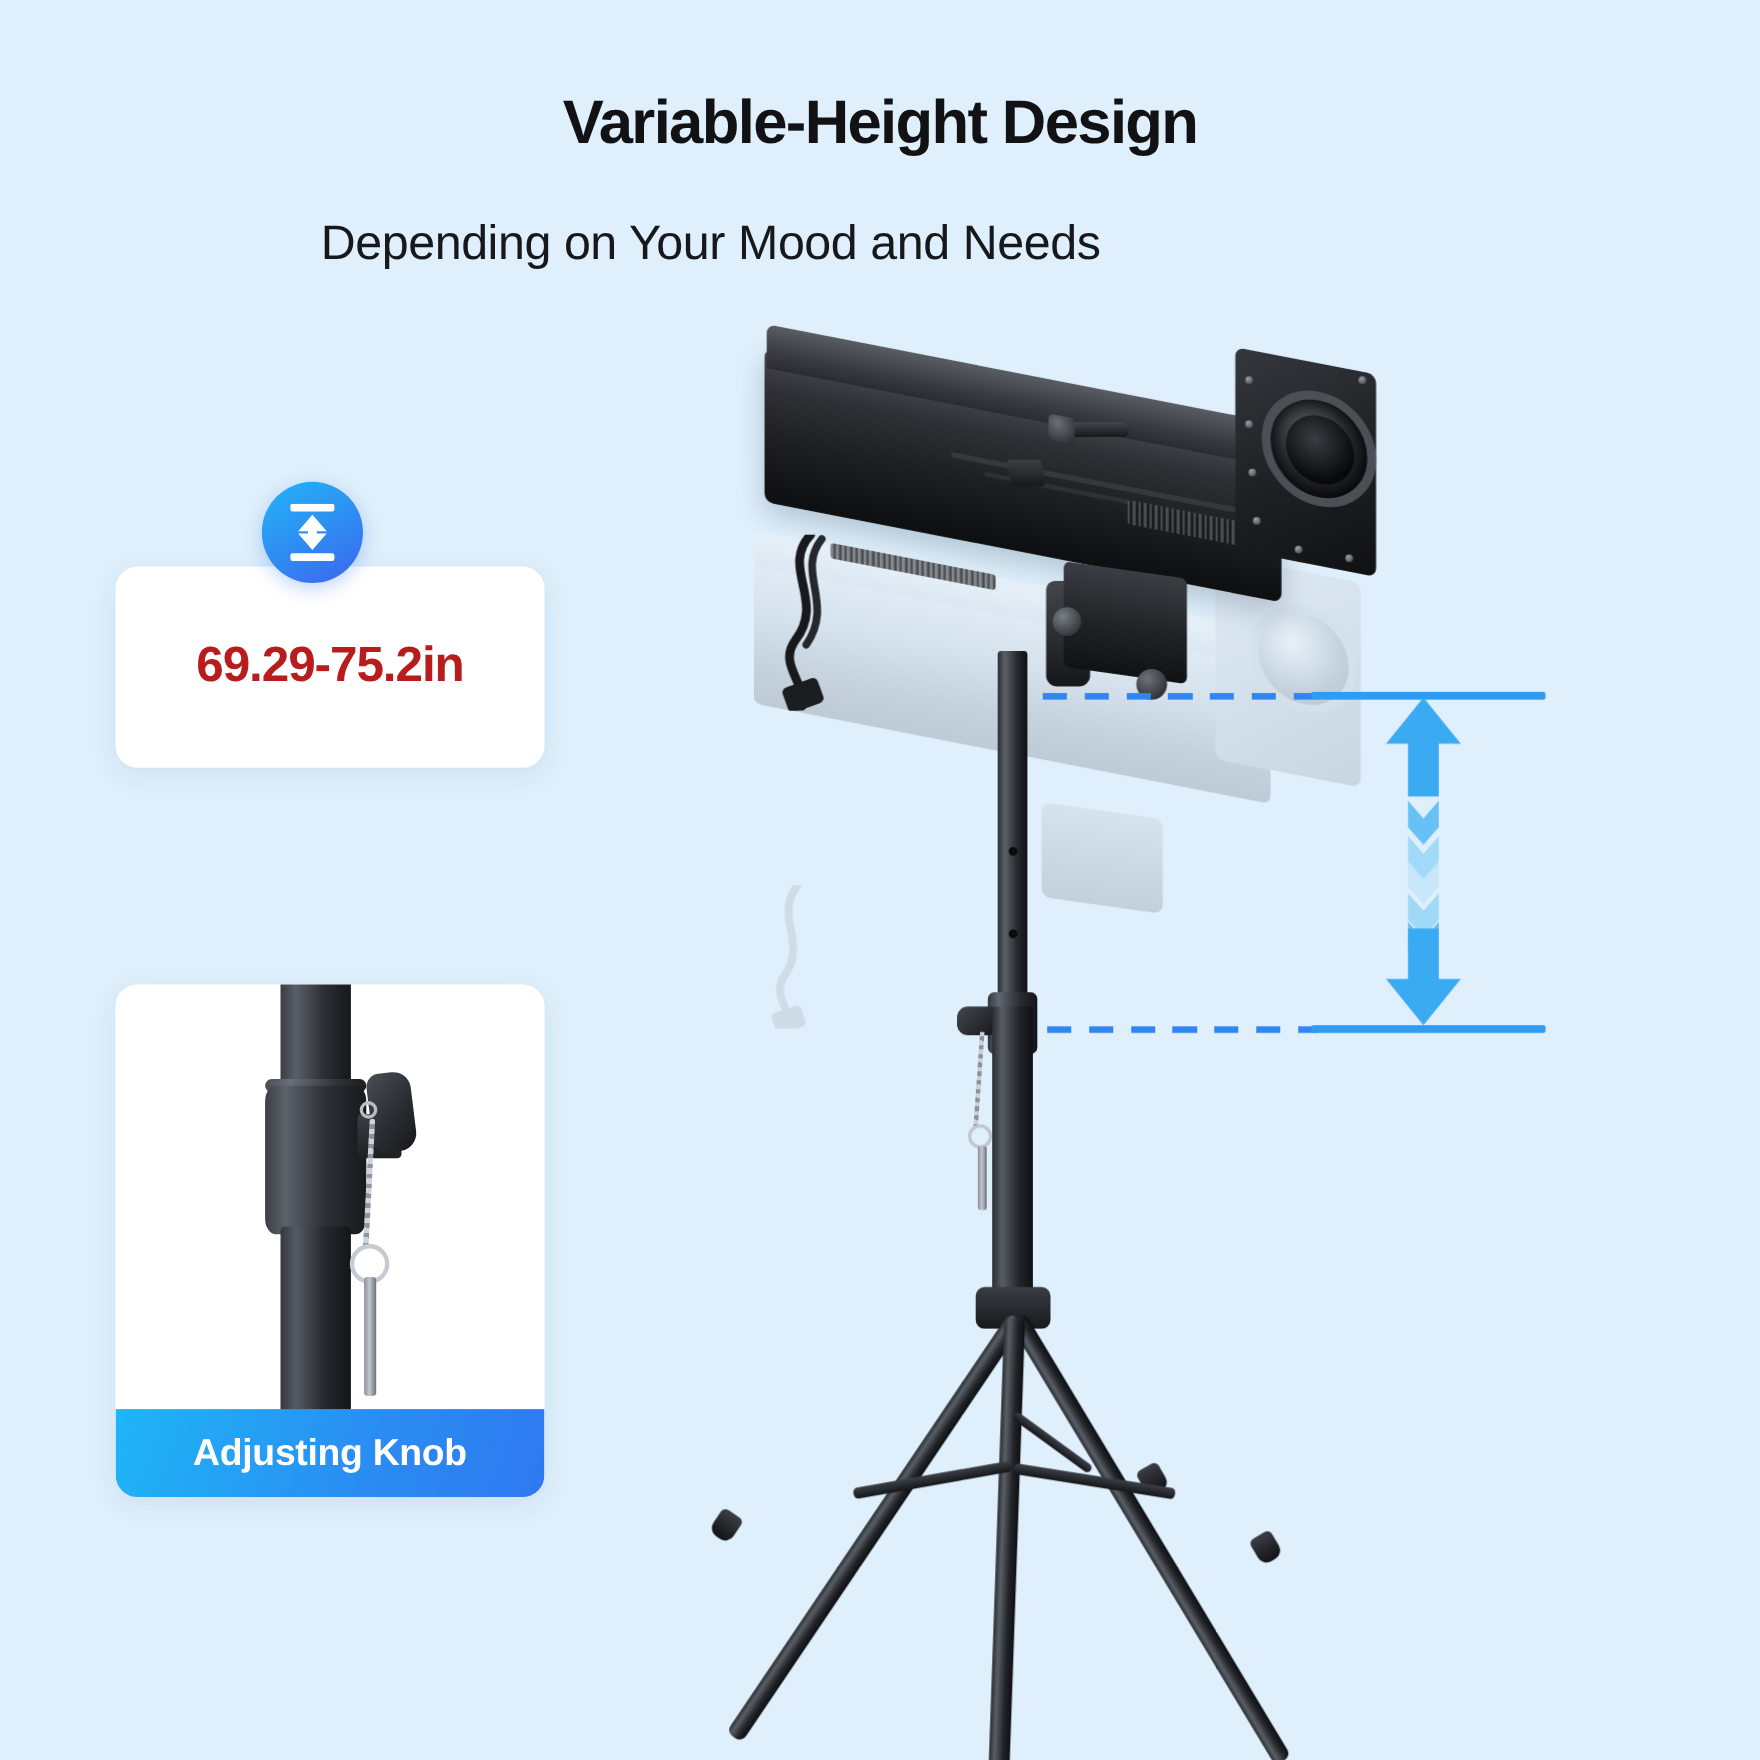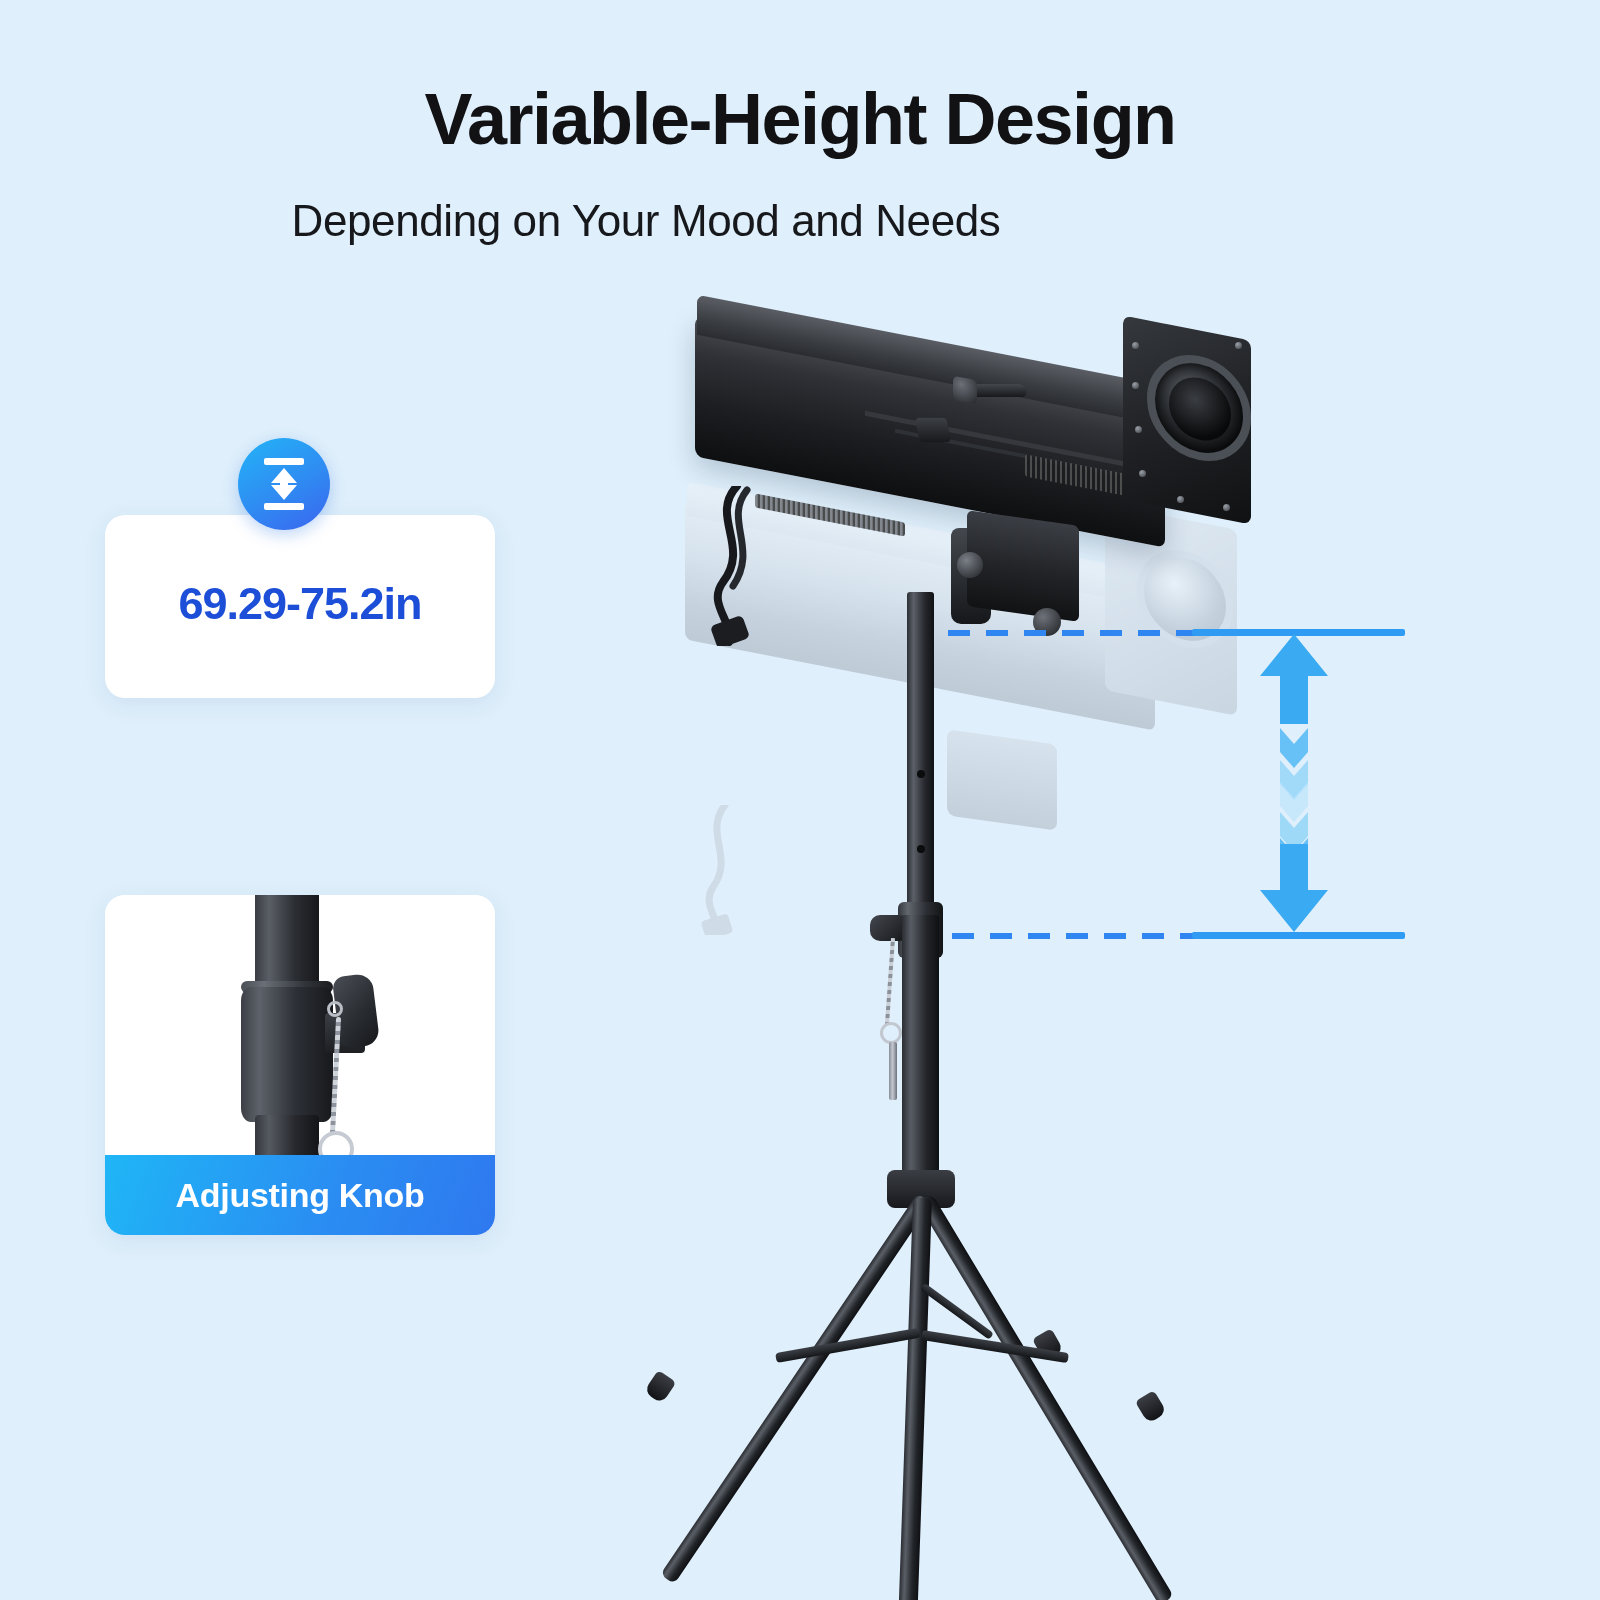--- a/index.html
+++ b/index.html
@@ -12,21 +12,21 @@
     position: relative;
     width: 1600px; height: 1600px;
     background: #dfeffb;
   }
 
   
   .page-title {
     position: absolute;
     top: 82px; left: 0; width: 1600px;
     text-align: center;
-    font-size: 72px;
+    font-size: 56px;
     font-weight: 800;
     letter-spacing: -1.5px;
     color: #121214;
     line-height: 1.04;
     font-stretch: condensed;
   }
   .page-subtitle {
     position: absolute;
     top: 196px; left: 0; width: 1292px;
     text-align: center;
@@ -53,36 +53,36 @@
     background: linear-gradient(150deg, #23b4f7 0%, #2f8bf2 55%, #3b64ef 100%);
     box-shadow: 0 5px 16px rgba(45,120,230,0.30);
   }
   .spec-badge svg { position: absolute; left: 22px; top: 20px; }
   .spec-value {
     position: absolute;
     left: 0; top: 578px; width: 600px;
     text-align: center;
     font-size: 45px; font-weight: 800;
     letter-spacing: -1px;
-    color: #1d4ed8;
+    color: #b91c1c;
   }
   .spec-label {
     position: absolute;
     left: 0; top: 620px; width: 600px;
     text-align: center;
     font-size: 35px; font-weight: 400;
     letter-spacing: -0.3px;
     color: #1b1d21;
   }
 
   
   .knob-card {
     position: absolute;
     left: 105px; top: 895px;
-    width: 390px; height: 340px;
+    width: 390px; height: 466px;
     background: #ffffff;
     border-radius: 20px;
     overflow: hidden;
     box-shadow: 0 6px 22px rgba(60,110,170,0.10);
   }
   .knob-photo { position: absolute; inset: 0; background: #fff; }
   .knob-caption {
     position: absolute;
     left: 0; bottom: 0; width: 390px; height: 80px;
     background: linear-gradient(110deg, #1fb6f6 0%, #2a8df2 58%, #2f78ef 100%);

